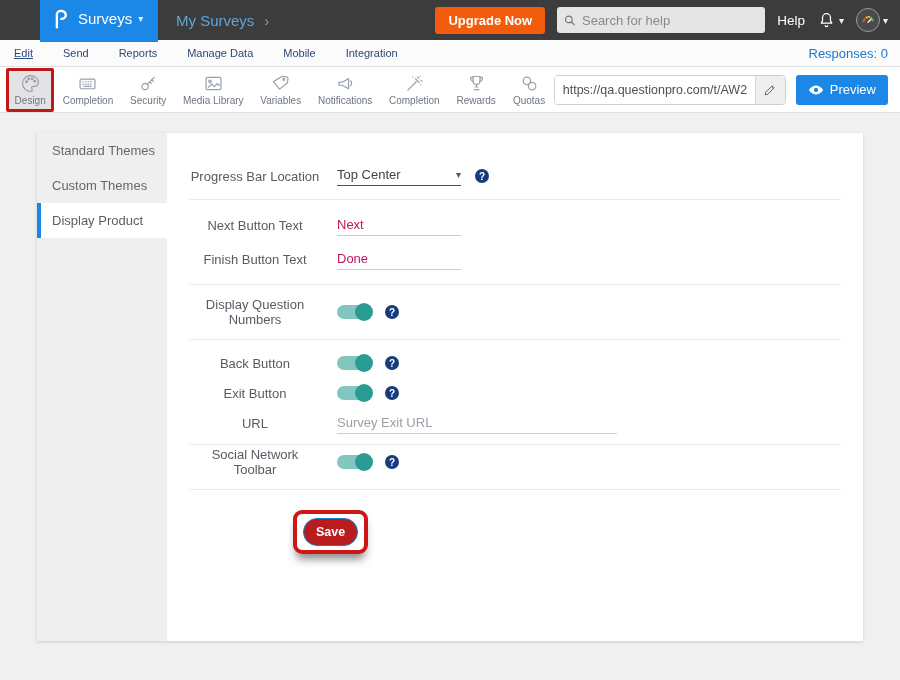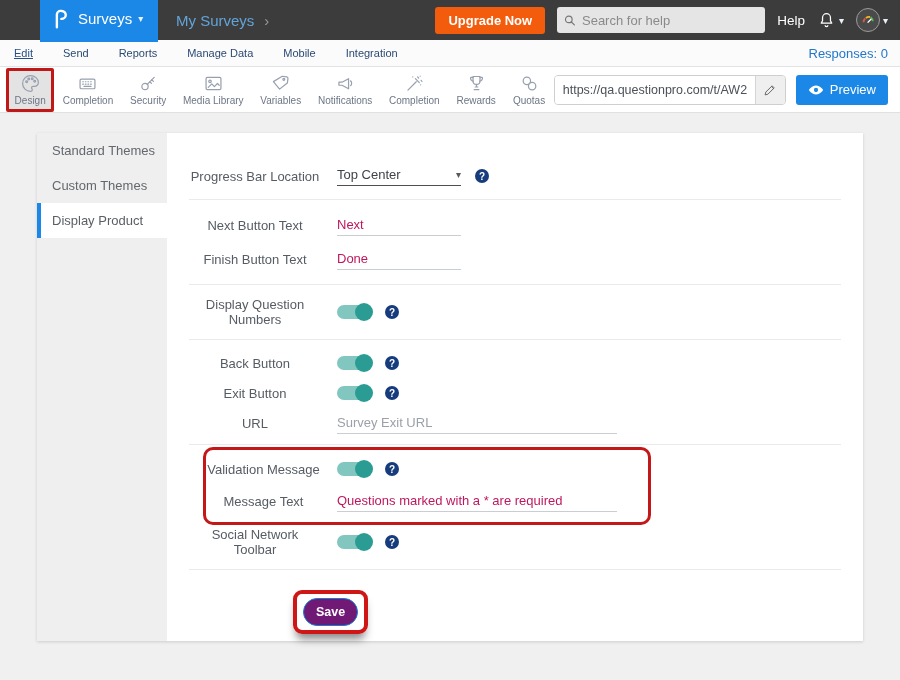--- a/index.html
+++ b/index.html
@@ -84,21 +84,21 @@
     display:flex; align-items:center; justify-content:center; font-size:10px; font-weight:bold;
     cursor:pointer; flex-shrink:0; }
   .qicon::after { content:"?"; }
 
   .annot-box { margin:2px 0 2px 14px; width:448px; border:3px solid #c41818; border-radius:10px;
     padding:6px 0 8px; }
   .annot-box .lbl { width:115px; }
 
   .save-wrap { margin-left:104px; margin-top:10px; display:inline-block; border:4px solid #cf1616;
     border-radius:9px; padding:4px 6px; box-shadow:0 8px 8px -3px rgba(40,40,40,.55); }
-  .save-btn { background:#701a75; border:1px solid #177bd2; border-radius:14px; color:#fff;
+  .save-btn { background:#b91c1c; border:1px solid #177bd2; border-radius:14px; color:#fff;
     font-size:12.5px; font-weight:bold; padding:6px 12px; cursor:pointer; }
 
   .mt10{margin-top:10px}.mb8{margin-bottom:8px}.mb10{margin-bottom:10px}.mb12{margin-bottom:12px}
   .mb4{margin-bottom:4px}.mb2{margin-bottom:2px}.gap6{margin-bottom:6px}
 </style>
 </head>
 <body>
 
 <div class="topbar">
   <div class="brand">
@@ -288,31 +288,20 @@
         <span class="lbl">Exit Button</span>
         <span class="toggle"></span>
         <span class="qicon"></span>
       </div>
       <div class="row mb8">
         <span class="lbl">URL</span>
         <input class="uinput wide" placeholder="Survey Exit URL" style="">
       </div>
       <hr class="sep mb2">
 
-      <div class="annot-box">
-        <div class="row gap6">
-          <span class="lbl">Validation Message</span>
-          <span class="toggle"></span>
-          <span class="qicon"></span>
-        </div>
-        <div class="row">
-          <span class="lbl">Message Text</span>
-          <input class="uinput wide" value="Questions marked with a * are required" style="">
-        </div>
-      </div>
 
       <div class="row mb10 mb12">
         <span class="lbl">Social Network Toolbar</span>
         <span class="toggle"></span>
         <span class="qicon"></span>
       </div>
       <hr class="sep mb10">
 
       <div class="save-wrap">
         <button class="save-btn">Save</button>

